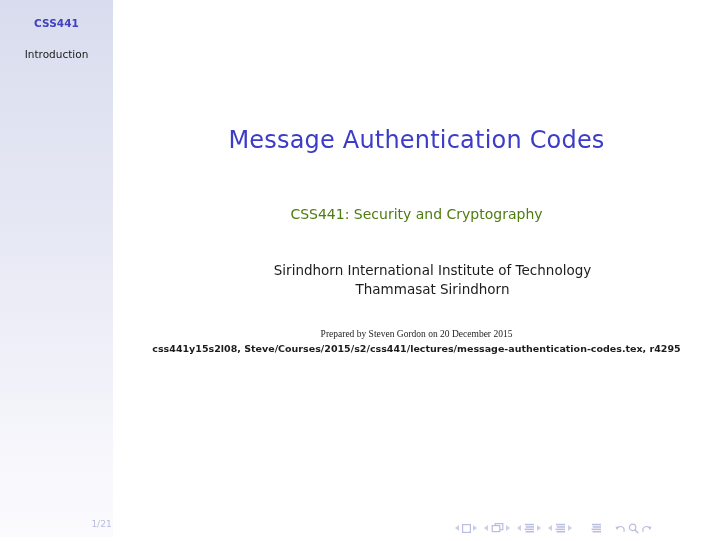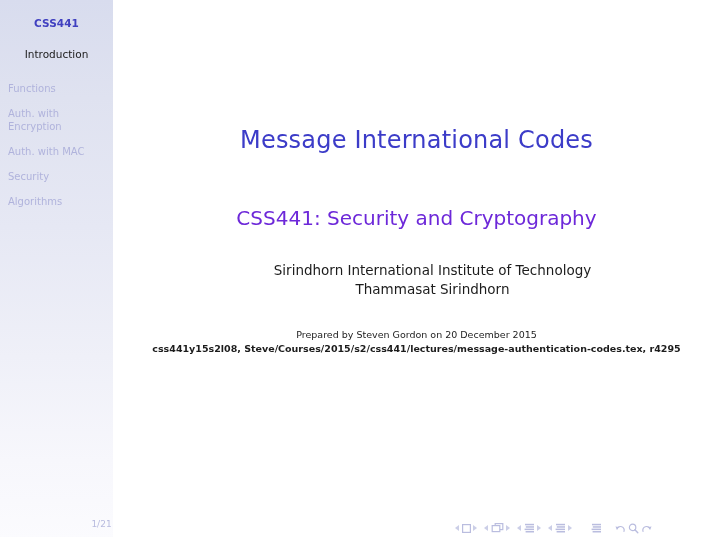--- a/index.html
+++ b/index.html
@@ -82,22 +82,22 @@
     font-size: 24px;
     font-weight: normal;
     letter-spacing: 0.2px;
   }
   .subtitle {
     position: absolute;
     left: 0;
     top: 206px;
     width: 607px;
     text-align: center;
-    color: #6d28d9;
-    font-size: 20px;
+    color: #4d7c0f;
+    font-size: 14px;
   }
   .institute {
     position: absolute;
     left: 0;
     top: 261px;
     width: 607px;
     text-align: center;
     color: #1c1c1c;
     font-size: 13.5px;
     line-height: 19px;
@@ -105,20 +105,21 @@
   .institute div { display: block; margin-left: 32px; }
   .prepared {
     position: absolute;
     left: 0;
     top: 328px;
     width: 607px;
     text-align: center;
     color: #1c1c1c;
     font-size: 9.5px;
     line-height: 13px;
+    font-family: Liberation Serif, serif;
   }
   .srcline {
     position: absolute;
     left: 0;
     top: 342px;
     width: 607px;
     text-align: center;
     color: #1c1c1c;
     font-size: 9.5px;
     line-height: 13px;
@@ -163,33 +164,25 @@
   .navend .navicon { margin: 0 1px; }
 </style>
 </head>
 <body>
 
 <div class="slide">
 
   <div class="sidebar">
     <div class="sb-title">CSS441</div>
     <div class="sb-section">Introduction</div>
-    <div class="sb-items">
-      <div class="sb-item">Functions</div>
-      <div class="sb-item">Auth. with
-Encryption</div>
-      <div class="sb-item">Auth. with MAC</div>
-      <div class="sb-item">Security</div>
-      <div class="sb-item">Algorithms</div>
-    </div>
     <div class="sb-page">1/21</div>
   </div>
 
   <div class="main">
-    <div class="title">Message International Codes</div>
+    <div class="title">Message Authentication Codes</div>
     <div class="subtitle">CSS441: Security and Cryptography</div>
     <div class="institute">
       <div>Sirindhorn International Institute of Technology</div>
       <div>Thammasat Sirindhorn</div>
     </div>
     <div class="prepared">Prepared by Steven Gordon on 20 December 2015</div>
     <div class="srcline">css441y15s2l08, Steve/Courses/2015/s2/css441/lectures/message-authentication-codes.tex, r4295</div>
   </div>
 
   <div class="navbar">

